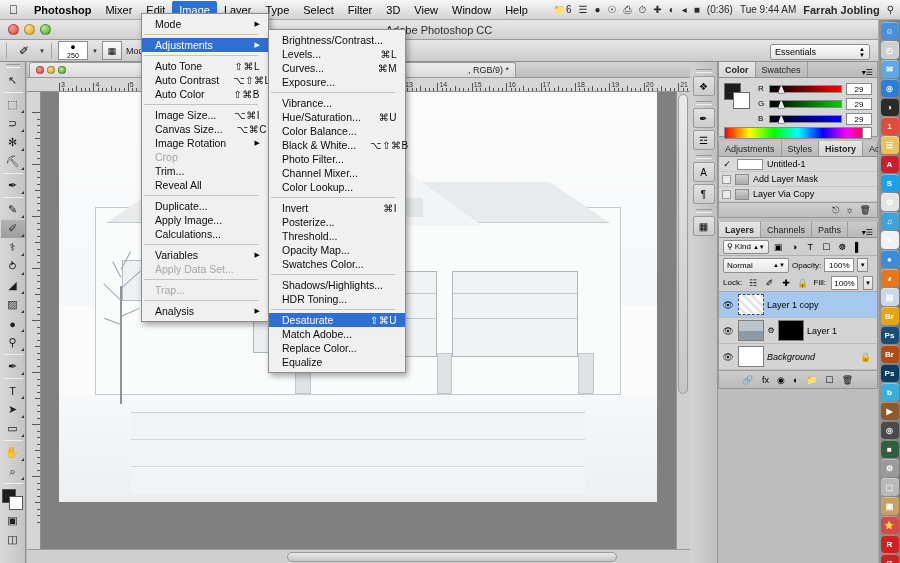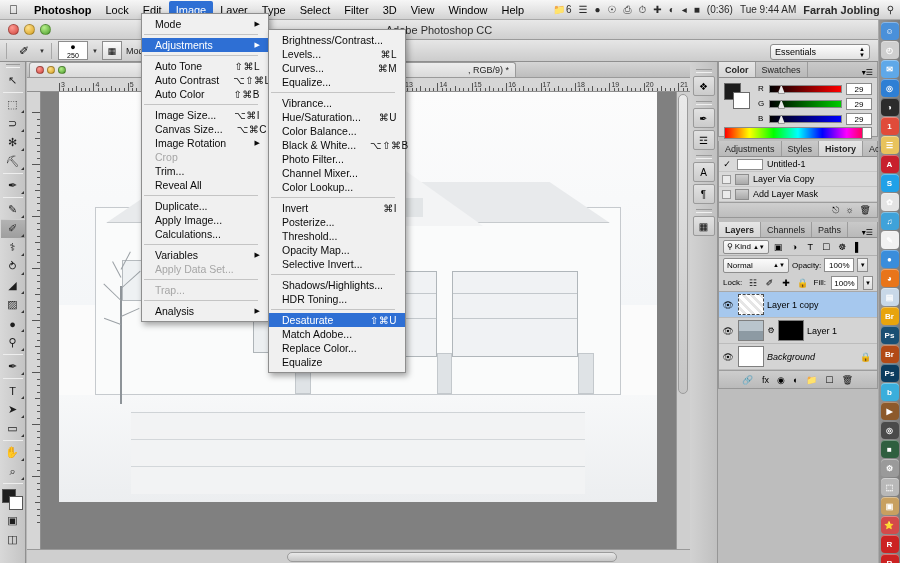--- a/index.html
+++ b/index.html
@@ -261,21 +261,21 @@
 </style>
 </head>
 <body>
 
 <div id="app">
 
   <div class="macbar">
     <div class="mac-apple"></div>
     <div id="mac-items" style="display:flex;align-items:center;">
         <div class="mac-item bold">Photoshop</div>
-        <div class="mac-item">Lock</div>
+        <div class="mac-item">Mixer</div>
         <div class="mac-item">Edit</div>
         <div class="mac-item active">Image</div>
         <div class="mac-item">Layer</div>
         <div class="mac-item">Type</div>
         <div class="mac-item">Select</div>
         <div class="mac-item">Filter</div>
         <div class="mac-item">3D</div>
         <div class="mac-item">View</div>
         <div class="mac-item">Window</div>
         <div class="mac-item">Help</div>
@@ -783,26 +783,26 @@
         <div class="hist-body">
           <div class="hist-row snap">
             <span class="hist-brush">✓</span>
             <span class="hist-ico snapthumb"></span>
             <span>Untitled-1</span>
           </div>
           <div id="history-states">
               <div class="hist-row">
                 <span class="hist-box"></span>
                 <span class="hist-ico thumb"></span>
-                <span>Layer Via Copy</span>
+                <span>Add Layer Mask</span>
               </div>
               <div class="hist-row">
                 <span class="hist-box"></span>
                 <span class="hist-ico thumb"></span>
-                <span>Add Layer Mask</span>
+                <span>Layer Via Copy</span>
               </div>
             </div>
         </div>
         <div class="hist-footer">
           <span>⎋</span>
           <span>☼</span>
           <span>🗑</span>
         </div>
       </div>
 
@@ -963,21 +963,21 @@
       </div>
       <div class="mrow">
         <span>Levels...</span>
         <span class="sc">⌘L</span>
       </div>
       <div class="mrow">
         <span>Curves...</span>
         <span class="sc">⌘M</span>
       </div>
       <div class="mrow">
-        <span>Equalize...</span>
+        <span>Exposure...</span>
       </div>
       <div class="msep"></div>
       <div class="mrow">
         <span>Vibrance...</span>
       </div>
       <div class="mrow">
         <span>Hue/Saturation...</span>
         <span class="sc">⌘U</span>
       </div>
       <div class="mrow">
@@ -1004,21 +1004,21 @@
       <div class="mrow">
         <span>Posterize...</span>
       </div>
       <div class="mrow">
         <span>Threshold...</span>
       </div>
       <div class="mrow">
         <span>Opacity Map...</span>
       </div>
       <div class="mrow">
-        <span>Selective Invert...</span>
+        <span>Swatches Color...</span>
       </div>
       <div class="msep"></div>
       <div class="mrow">
         <span>Shadows/Highlights...</span>
       </div>
       <div class="mrow">
         <span>HDR Toning...</span>
       </div>
       <div class="msep"></div>
       <div class="mrow sel">

